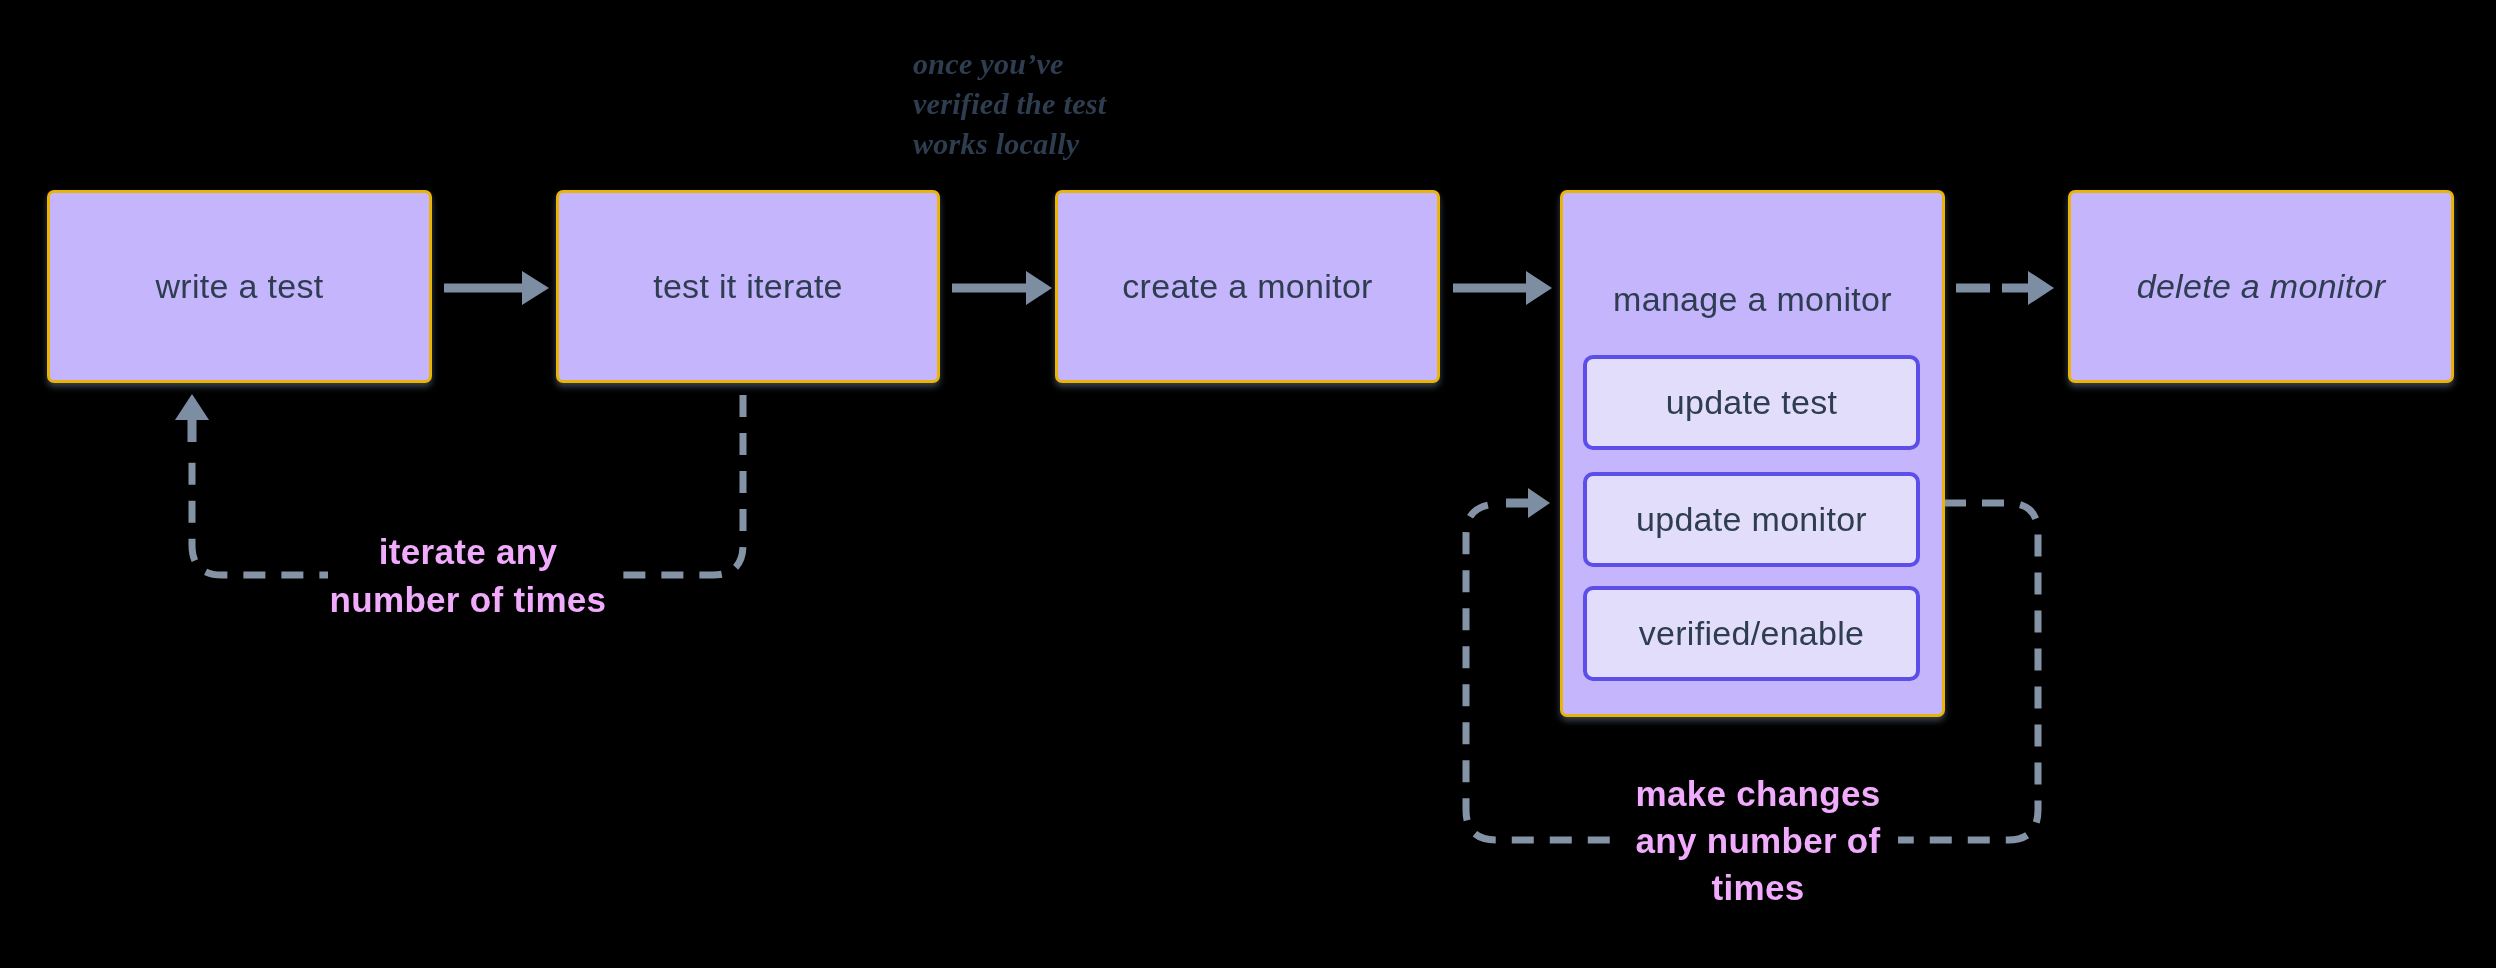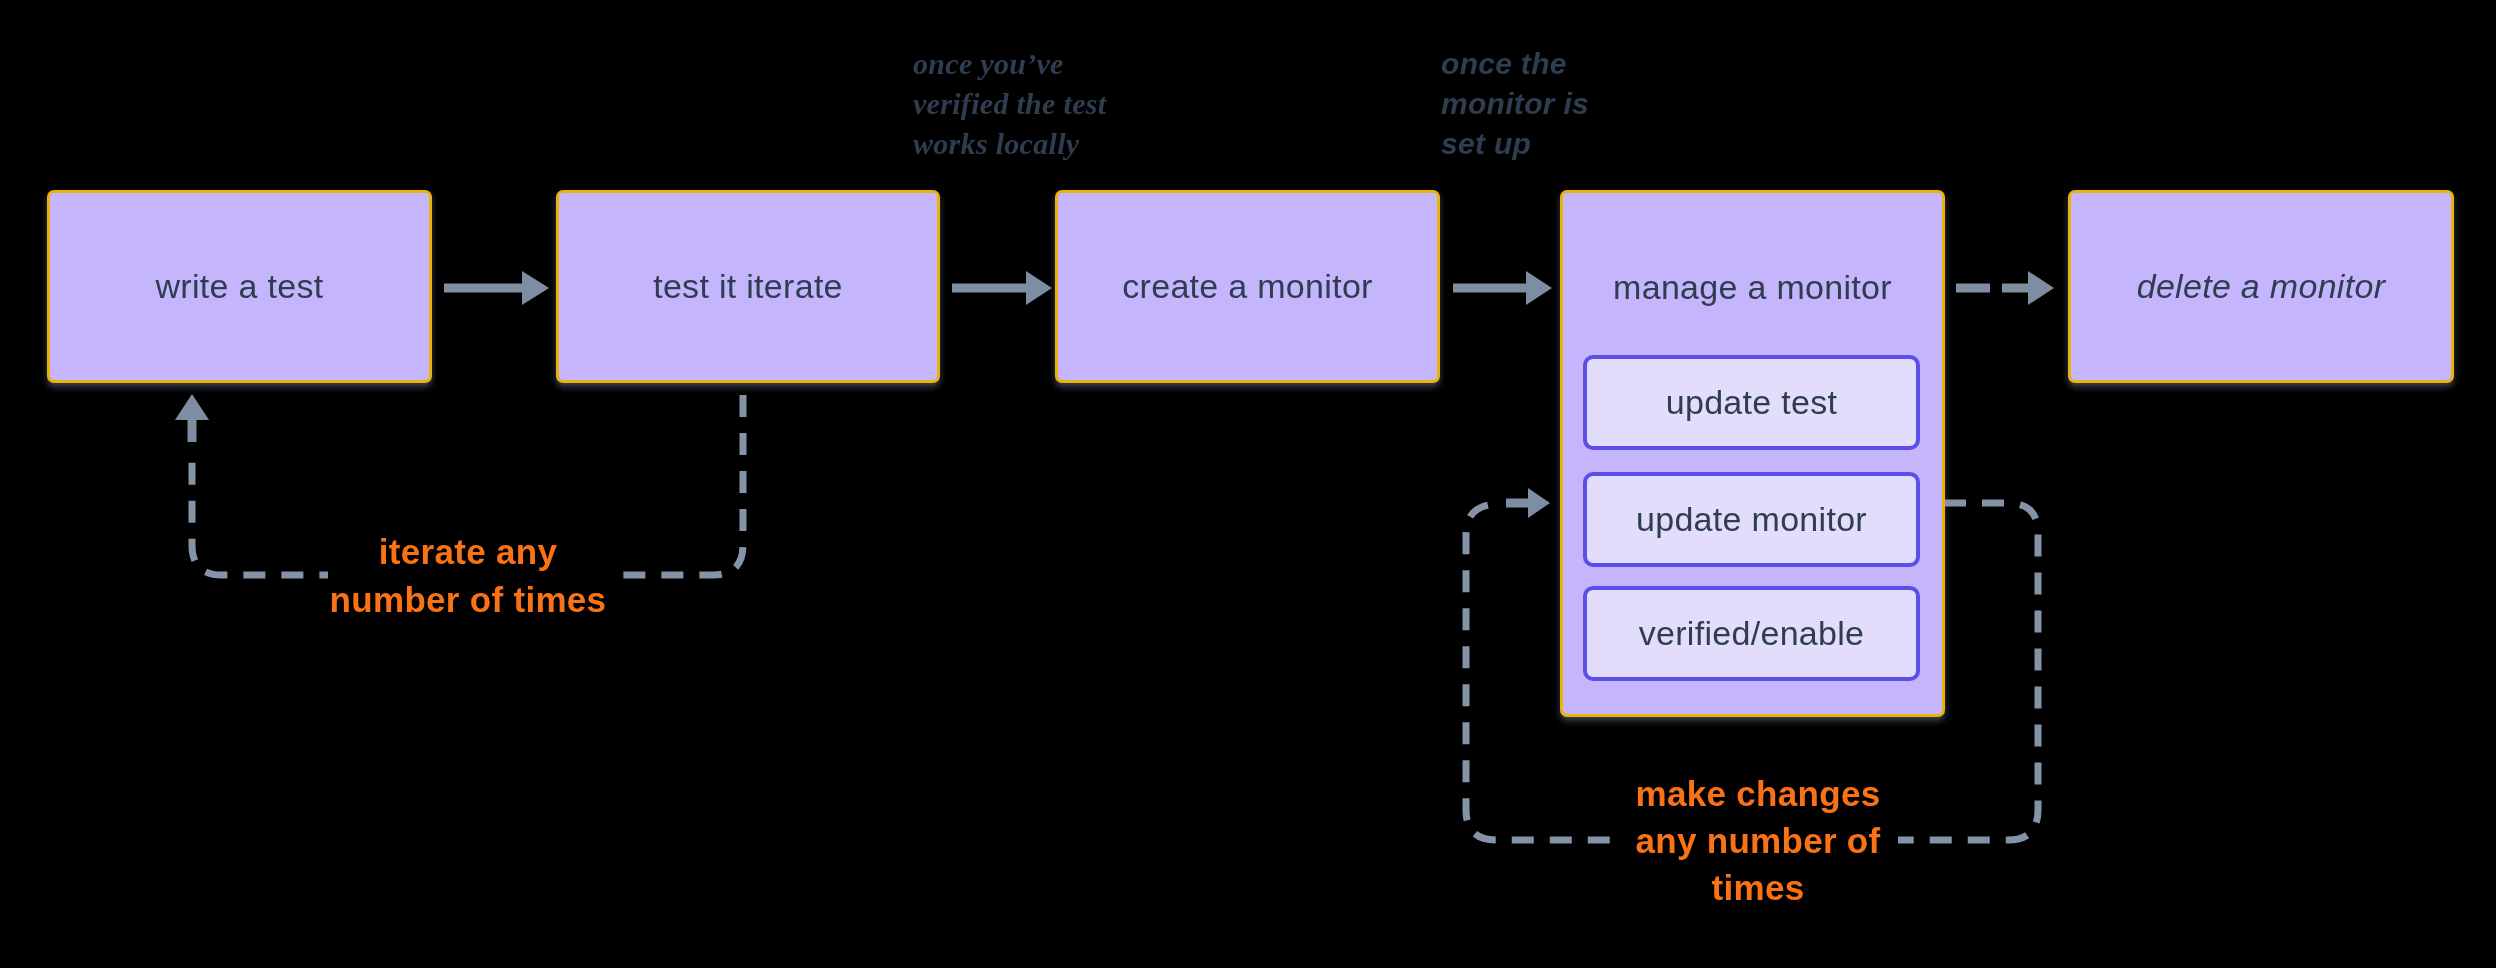--- a/index.html
+++ b/index.html
@@ -26,21 +26,21 @@
     display:flex;align-items:center;justify-content:center;
     color:#2E3D50;font-size:34px;letter-spacing:.3px;
     box-shadow:0 4px 6px rgba(125,145,168,.45);
   }
   #node-write{left:47px;top:190px;width:385px;height:193px;}
   #node-test{left:556px;top:190px;width:384px;height:193px;}
   #node-create{left:1055px;top:190px;width:385px;height:193px;}
   #node-manage{left:1560px;top:190px;width:385px;height:527px;display:block;}
   #node-delete{left:2068px;top:190px;width:386px;height:193px;font-style:italic;}
   .manage-title{
-    position:absolute;left:0;top:0;width:100%;height:188px;
+    position:absolute;left:0;top:12px;width:100%;height:188px;
     display:flex;align-items:center;justify-content:center;
   }
   .action-btn{
     position:absolute;left:20px;width:337px;height:95px;
     background:#E2DDFA;
     border:4px solid #5B4EE9;
     border-radius:10px;
     box-sizing:border-box;
     display:flex;align-items:center;justify-content:center;
     color:#2E3D50;font-size:34px;letter-spacing:.3px;
@@ -53,21 +53,21 @@
     position:absolute;z-index:2;
     color:#2E3D50;font-size:30px;line-height:40px;
     font-style:italic;font-weight:bold;letter-spacing:.3px;
   }
   #annotation-verified{left:913px;top:44px;font-family:Liberation Serif, serif;}
   #annotation-setup{left:1441px;top:44px;}
   
   .loop-label{
     position:absolute;z-index:2;
     background:#000000;
-    color:#f97316;font-size:35px;font-weight:bold;
+    color:#f0abfc;font-size:35px;font-weight:bold;
     text-align:center;letter-spacing:.3px;
   }
   #label-iterate{left:328px;top:528px;width:280px;line-height:48px;}
   #label-changes{left:1618px;top:770px;width:280px;line-height:47px;}
 </style>
 </head>
 <body>
 
 <div id="canvas">
 
@@ -136,25 +136,20 @@
 
   <div class="node" id="node-delete">
     <span>delete a monitor</span>
   </div>
 
   <div class="annotation" id="annotation-verified">
     <div>once you’ve</div>
     <div>verified the test</div>
     <div>works locally</div>
   </div>
-  <div class="annotation" id="annotation-setup">
-    <div>once the</div>
-    <div>monitor is</div>
-    <div>set up</div>
-  </div>
 
   <div class="loop-label" id="label-iterate">
     <div>iterate any</div>
     <div>number of times</div>
   </div>
   <div class="loop-label" id="label-changes">
     <div>make changes</div>
     <div>any number of</div>
     <div>times</div>
   </div>

